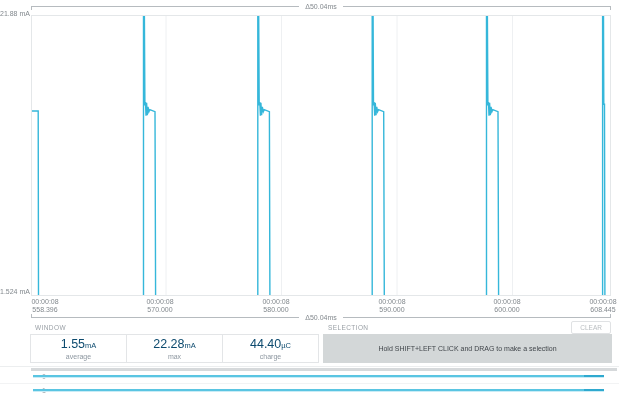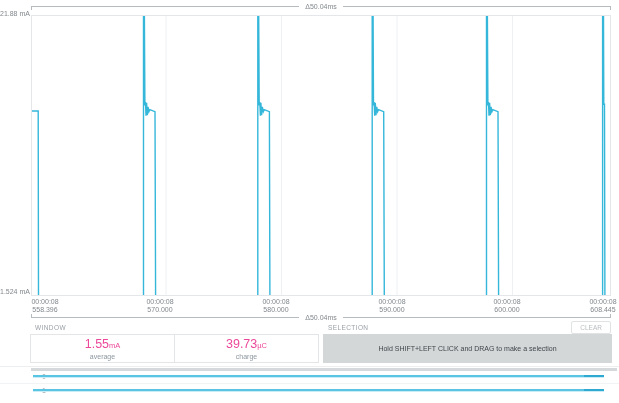--- a/index.html
+++ b/index.html
@@ -34,21 +34,21 @@
   .xtick{position:absolute;top:298px;width:64px;text-align:center;font-size:7px;line-height:8px;color:#82888d;}
 
   
   .panel-title{font-size:6.5px;letter-spacing:.4px;color:#9aa0a6;height:10px;line-height:10px;}
   .window-panel{position:absolute;left:30px;top:323px;width:289px;}
   .window-panel .panel-title{margin-left:5px;}
   .cards{display:flex;margin-top:1px;}
   .card{flex:1;background:#fff;border:1px solid #e3e5e7;margin-left:-1px;height:27px;
         display:flex;flex-direction:column;align-items:center;justify-content:center;}
   .card:first-child{margin-left:0;}
-  .card-value{font-size:12.5px;line-height:13px;color:#ec4899;white-space:nowrap;}
+  .card-value{font-size:12.5px;line-height:13px;color:#0c4a6e;white-space:nowrap;}
   .card-unit{font-size:7.5px;}
   .card-label{font-size:7px;color:#8d97a0;margin-top:1px;}
 
   .selection-panel{position:absolute;left:323px;top:323px;width:289px;}
   .selection-panel .panel-title{margin-left:5px;}
   .clear-btn{position:absolute;top:-2px;right:1px;font-size:6.5px;color:#b9bdc0;background:#fff;
              border:1px solid #e0e2e4;border-radius:2px;padding:2px 8px;line-height:7px;}
   .sel-box{margin-top:1px;height:29px;background:#d3d7d8;display:flex;align-items:center;justify-content:center;}
   .sel-hint{font-size:7px;color:#41464b;}
 
@@ -120,21 +120,25 @@
   </div>
 
   <div class="window-panel">
     <div class="panel-title">WINDOW</div>
     <div class="cards">
       <div class="card">
         <div class="card-value"><span>1.55</span><span class="card-unit">mA</span></div>
         <div class="card-label">average</div>
       </div>
       <div class="card">
-        <div class="card-value"><span>39.73</span><span class="card-unit">µC</span></div>
+        <div class="card-value"><span>22.28</span><span class="card-unit">mA</span></div>
+        <div class="card-label">max</div>
+      </div>
+      <div class="card">
+        <div class="card-value"><span>44.40</span><span class="card-unit">µC</span></div>
         <div class="card-label">charge</div>
       </div>
     </div>
   </div>
 
   <div class="selection-panel">
     <div class="panel-title">SELECTION</div>
     <button class="clear-btn">CLEAR</button>
     <div class="sel-box">
       <span class="sel-hint">Hold SHIFT+LEFT CLICK and DRAG to make a selection</span>

